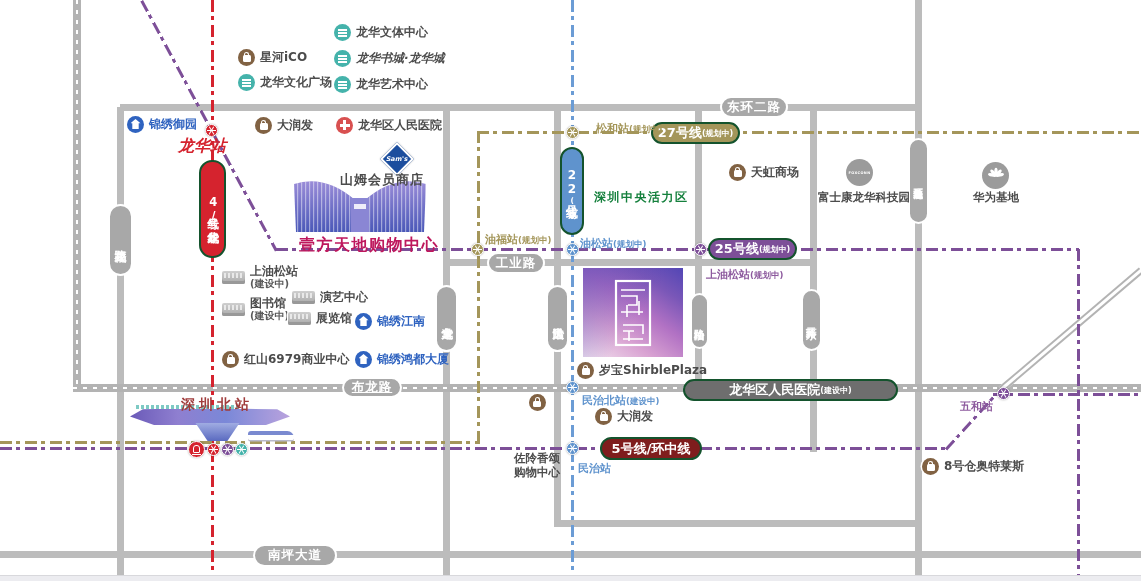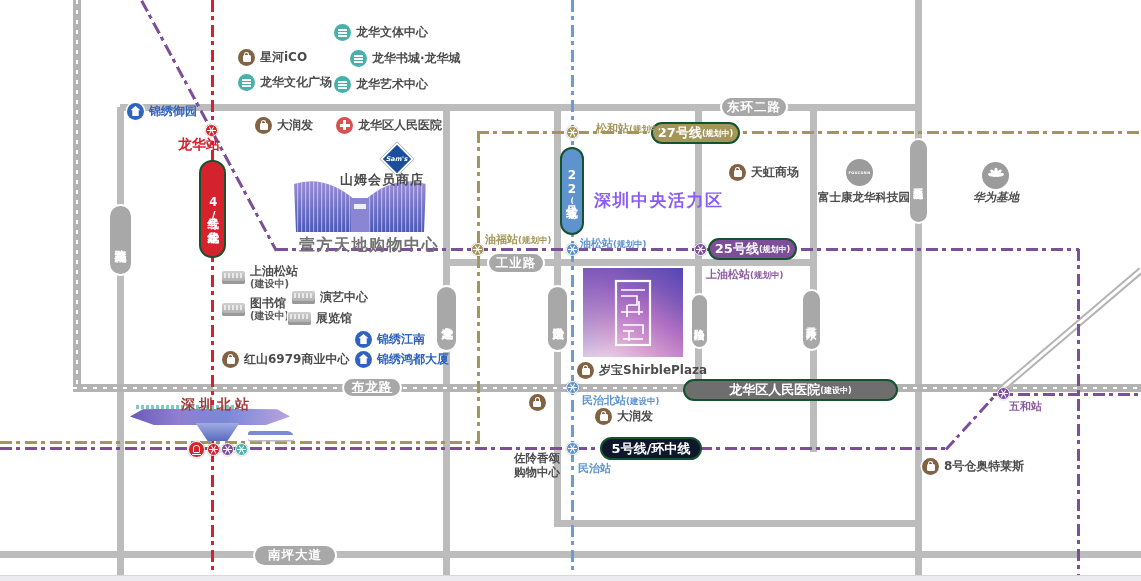--- a/index.html
+++ b/index.html
@@ -223,21 +223,21 @@
       <span class="sub" style="font-size:7.5px;">(规划中)</span>
     </div>
   <div class="lbadge" style="left:651px;top:122px;width:89px;height:22px;background:#a4965a;font-size:13px;">
     <span>27号线</span>
       <span class="sub">(规划中)</span>
     </div>
   <div class="lbadge" style="left:708px;top:238px;width:89px;height:22px;background:#7d4f98;font-size:13px;">
     <span>25号线</span>
       <span class="sub">(规划中)</span>
     </div>
-  <div class="lbadge" style="left:600px;top:437px;width:102px;height:23px;background:#0f172a;font-size:13px;">
+  <div class="lbadge" style="left:600px;top:437px;width:102px;height:23px;background:#7f1d1d;font-size:13px;">
     <span>5号线/环中线</span>
     </div>
   <div class="lbadge" style="left:683px;top:379px;width:215px;height:22px;background:#6e6e6e;font-size:13px;">
     <span>龙华区人民医院</span>
       <span class="sub">(建设中)</span>
     </div>
 
   <div class="mico bg-red" style="left:205px;top:124px;">
       <i></i>
     </div>
@@ -267,50 +267,50 @@
   <div class="mico bg-red" style="left:207px;top:443px;">
       <i></i>
     </div>
   <div class="mico bg-purple" style="left:221px;top:443px;">
       <i></i>
     </div>
   <div class="mico bg-teal" style="left:235px;top:443px;">
       <i></i>
     </div>
 
-  <div class="stlabel t-red" style="left:178px;top:136px;font-size:14px;"><span>龙华站</span></div>
+  <div class="stlabel t-red" style="left:178px;top:136px;font-size:16px;font-style:italic;"><span>龙华站</span></div>
   <div class="stlabel t-gold" style="left:580px;top:121px;margin-left:16px;"><span>松和站</span><span class="sub">(规划中)</span></div>
   <div class="stlabel t-gold" style="left:485px;top:232px;"><span>油福站</span><span class="sub">(规划中)</span></div>
   <div class="stlabel t-blue" style="left:580px;top:236px;"><span>油松站</span><span class="sub">(规划中)</span></div>
   <div class="stlabel t-purple" style="left:706px;top:267px;"><span>上油松站</span><span class="sub">(规划中)</span></div>
   <div class="stlabel t-blue" style="left:582px;top:393px;"><span>民治北站</span><span class="sub">(建设中)</span></div>
   <div class="stlabel t-blue" style="left:578px;top:461px;"><span>民治站</span></div>
-  <div class="stlabel t-purple" style="left:1009px;top:399px;text-align:center;"><span>五和站</span></div>
+  <div class="stlabel t-purple" style="left:960px;top:399px;text-align:center;"><span>五和站</span></div>
 
   <div class="poi" style="left:334px;top:23px;">
       <span class="picon bld"></span>
       <span class="plabel">龙华文体中心</span>
     </div>
   <div class="poi" style="left:238px;top:48px;">
       <span class="picon bag"></span>
       <span class="plabel">星河iCO</span>
     </div>
-  <div class="poi" style="left:350px;top:49px;">
+  <div class="poi" style="left:334px;top:49px;font-style:italic;">
       <span class="picon bld"></span>
       <span class="plabel">龙华书城·龙华城</span>
     </div>
   <div class="poi" style="left:238px;top:73px;">
       <span class="picon bld"></span>
       <span class="plabel">龙华文化广场</span>
     </div>
   <div class="poi" style="left:334px;top:75px;">
       <span class="picon bld"></span>
       <span class="plabel">龙华艺术中心</span>
     </div>
-  <div class="poi bluetxt" style="left:127px;top:102px;text-align:center;">
+  <div class="poi bluetxt" style="left:127px;top:115px;text-align:center;">
       <span class="picon home"></span>
       <span class="plabel">锦绣御园</span>
     </div>
   <div class="poi" style="left:255px;top:116px;">
       <span class="picon bag"></span>
       <span class="plabel">大润发</span>
     </div>
   <div class="poi" style="left:336px;top:116px;">
       <span class="picon cross"></span>
       <span class="plabel">龙华区人民医院</span>
@@ -334,21 +334,21 @@
       <span class="gbld"></span>
       <span class="txt">
         <span class="plabel">图书馆</span>
         <span class="sub">(建设中)</span>
       </span>
     </div>
   <div class="poi" style="left:288px;top:309px;">
       <span class="gbld"></span>
       <span class="plabel">展览馆</span>
     </div>
-  <div class="poi bluetxt" style="left:355px;top:330px;">
+  <div class="poi bluetxt" style="left:355px;top:312px;">
       <span class="picon home"></span>
       <span class="plabel">锦绣江南</span>
     </div>
   <div class="poi bluetxt" style="left:355px;top:350px;">
       <span class="picon home"></span>
       <span class="plabel">锦绣鸿都大厦</span>
     </div>
   <div class="poi" style="left:222px;top:350px;">
       <span class="picon bag"></span>
       <span class="plabel">红山6979商业中心</span>
@@ -368,20 +368,20 @@
 
   <div style="position:absolute;left:514px;top:394px;z-index:8;">
     <span class="picon bag" style="display:block;margin:0 auto;"></span>
     <div style="text-align:center;line-height:1.25;margin-top:2px;">
       <div class="plabel" style="font-size:11.5px;margin-top:40px;">佐阾香颂</div>
       <div class="plabel" style="font-size:11.5px;">购物中心</div>
     </div>
   </div>
 
   <div class="sublabel" style="left:818px;top:190px;"><span>富士康龙华科技园</span></div>
-  <div class="sublabel" style="left:973px;top:190px;font-style:italic;"><span>华为基地</span></div>
+  <div class="sublabel" style="left:973px;top:190px;"><span>华为基地</span></div>
   <div class="sublabel" style="left:340px;top:171px;font-size:13px;letter-spacing:1px;"><span>山姆会员商店</span></div>
 
-  <div class="area" style="left:594px;top:189px;font-size:17px;color:#8b5cf6;letter-spacing:1.5px;"><span>深圳中央活力区</span></div>
-  <div class="area" style="left:299px;top:235px;font-size:16px;color:#737373;letter-spacing:1.5px;"><span>壹方天地购物中心</span></div>
+  <div class="area" style="left:594px;top:189px;font-size:12px;color:#15803d;letter-spacing:1.5px;"><span>深圳中央活力区</span></div>
+  <div class="area" style="left:299px;top:235px;font-size:16px;color:#be185d;letter-spacing:1.5px;"><span>壹方天地购物中心</span></div>
   <div class="area" style="left:181px;top:396px;font-size:14px;color:#a03c3c;letter-spacing:4px;"><span>深圳北站</span></div>
 
 </div>
 
 </body></html>

